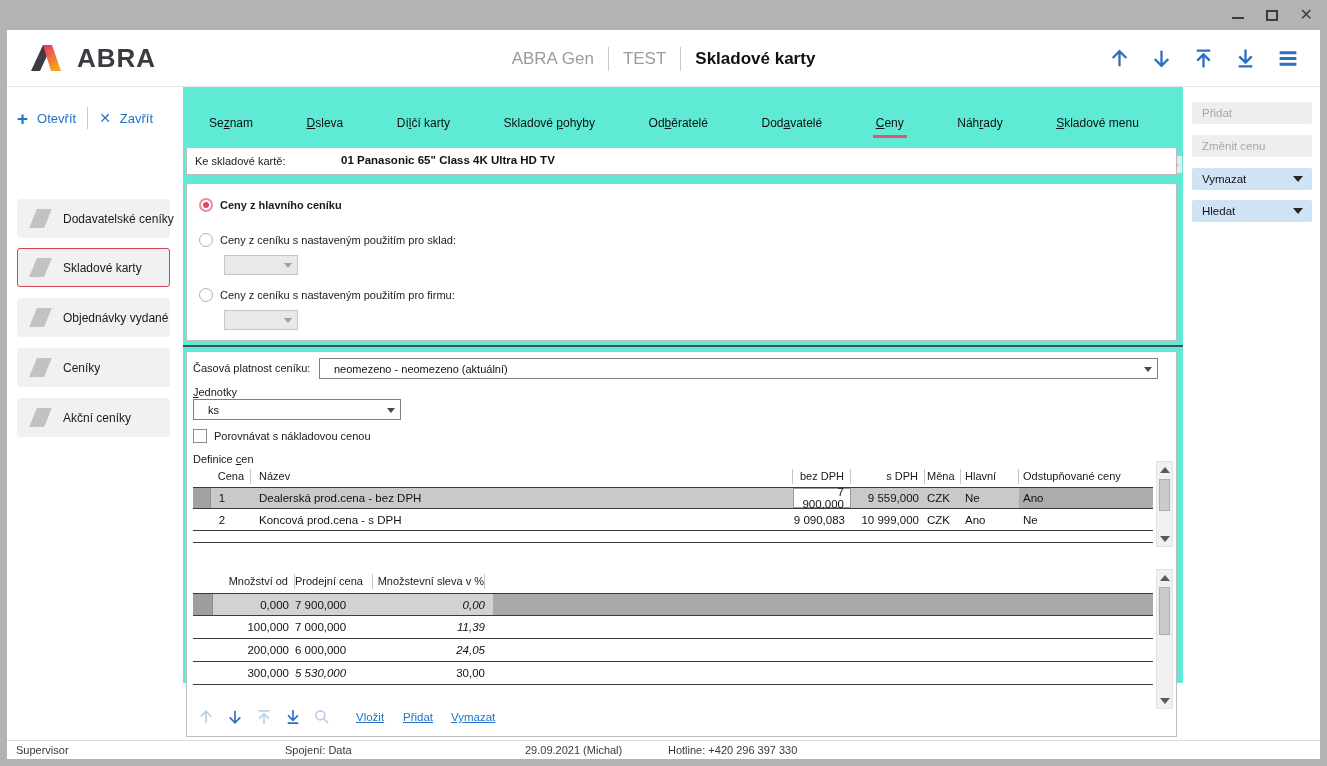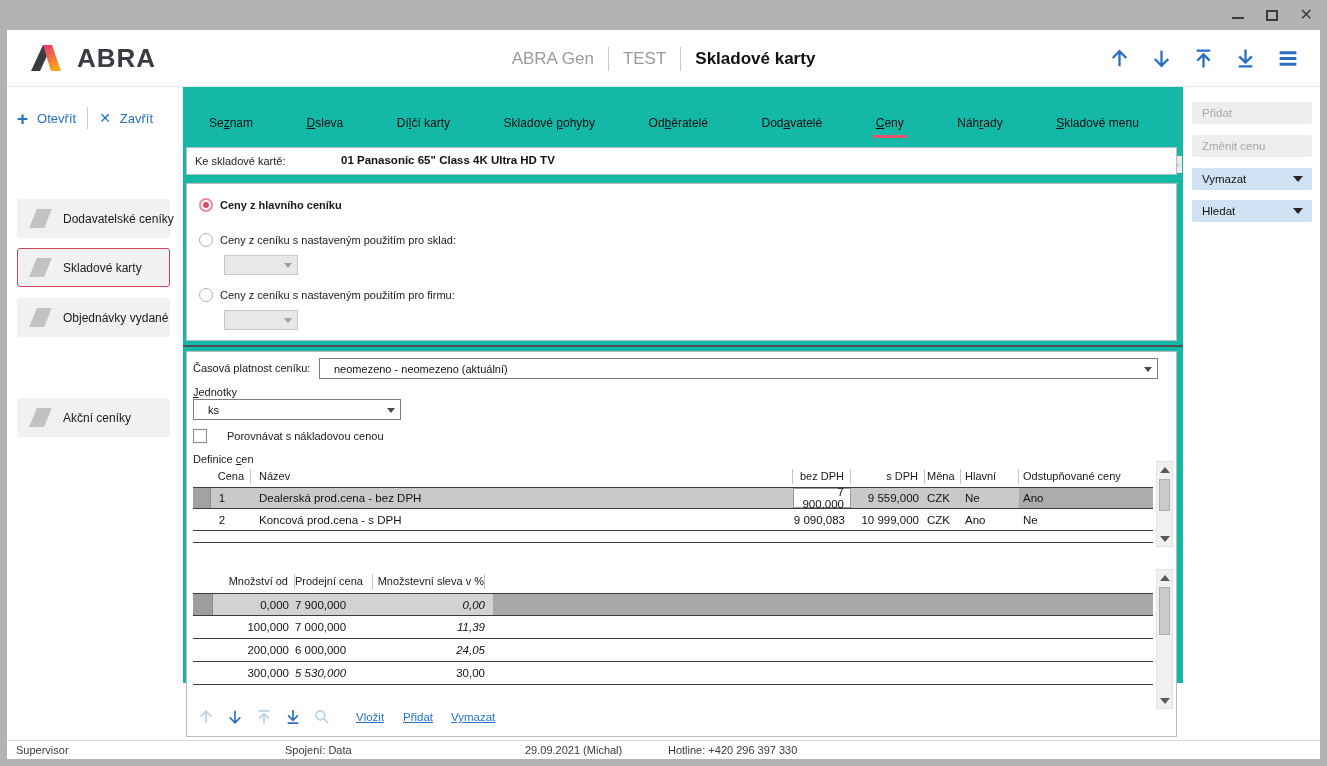--- a/index.html
+++ b/index.html
@@ -29,21 +29,21 @@
   .sidebar{position:absolute;left:0;top:57px;width:176px;height:653px;background:#fff;}
   .openclose{position:absolute;left:10px;top:20px;display:flex;align-items:center;gap:9px;color:#2472c8;font-size:13px;}
   .openclose .plus{font-size:19px;font-weight:bold;line-height:1;}
   .openclose .x{font-size:14px;font-weight:bold;line-height:1;}
   .openclose .vsep{width:1px;height:22px;background:#c9c9c9;margin:0 2px;}
   .scard{position:absolute;left:10px;width:153px;height:39px;background:#f1f1f1;border-radius:3px;display:flex;align-items:center;border:1px solid #f1f1f1;}
   .scard.sel{border:1px solid #cf4458;}
   .pgram{width:15px;height:19px;background:#c2c2c2;transform:skewX(-22deg);margin-left:16px;flex:none;}
   .scard span{margin-left:15px;font-size:12px;color:#1a1a1a;white-space:nowrap;}
   
-  .content{position:absolute;left:176px;top:57px;width:1000px;height:596px;background:#14b8a6;}
+  .content{position:absolute;left:176px;top:57px;width:1000px;height:596px;background:#5eead4;}
   .tabbar{position:absolute;left:0;top:13px;width:1000px;height:45px;display:flex;align-items:center;justify-content:space-between;padding:0 44px 0 26px;}
   .tab{position:relative;font-size:12px;color:#111;white-space:nowrap;}
   .tab .acc{text-decoration:underline;}
   .tab-underline{position:absolute;left:-3px;right:-3px;bottom:-8px;height:3px;background:#e8526e;}
   .tabscroll{position:absolute;left:969px;top:69px;width:30px;height:17px;display:flex;background:#e9e9e9;}
   .tabscroll div{width:15px;height:17px;display:flex;align-items:center;justify-content:center;}
   .tri-l{width:0;height:0;border-top:5px solid transparent;border-bottom:5px solid transparent;border-right:6px solid #5f5f5f;}
   .tri-r{width:0;height:0;border-top:5px solid transparent;border-bottom:5px solid transparent;border-left:6px solid #5f5f5f;}
   .panel{position:absolute;left:3px;width:991px;background:#fff;border:1px solid #bcbcbc;}
   
@@ -189,20 +189,24 @@
         <span>Dodavatelské ceníky</span>
       </div>
       <div class="scard sel" style="top:161px;">
         <span class="pgram"></span>
         <span>Skladové karty</span>
       </div>
       <div class="scard" style="top:211px;">
         <span class="pgram"></span>
         <span>Objednávky vydané</span>
       </div>
+      <div class="scard" style="top:261px;">
+        <span class="pgram"></span>
+        <span>Ceníky</span>
+      </div>
       <div class="scard" style="top:311px;">
         <span class="pgram"></span>
         <span>Akční ceníky</span>
       </div>
     </div>
 
     <div class="content">
 
       <div class="tabbar">
         <div class="tab"><span>Se</span><span class="acc">z</span><span>nam</span></div>
@@ -262,21 +266,21 @@
           <span class="arr"></span>
         </div>
 
         <span class="flabel" style="left:6px;top:34px;"><span></span><span class="acc">J</span><span>ednotky</span></span>
         <div class="combo" style="left:6px;top:47px;width:208px;height:21px;">
           <span>ks</span>
           <span class="arr"></span>
         </div>
 
         <span class="checkbox" style="left:6px;top:77px;"></span>
-        <span class="flabel" style="left:40px;top:78px;">Porovnávat s nákladovou cenou</span>
+        <span class="flabel" style="left:27px;top:78px;">Porovnávat s nákladovou cenou</span>
 
         <span class="flabel" style="left:6px;top:101px;"><span>Definice </span><span class="acc">c</span><span>en</span></span>
 
         <div class="thead t1" style="left:6px;top:114px;width:960px;height:21px;">
           <span class="c0 vs">Cena</span>
           <span class="c1 vs">Název</span>
           <span class="c2 vs">bez DPH</span>
           <span class="c3 vs">s DPH</span>
           <span class="c4 vs">Měna</span>
           <span class="c5 vs">Hlavní</span>

